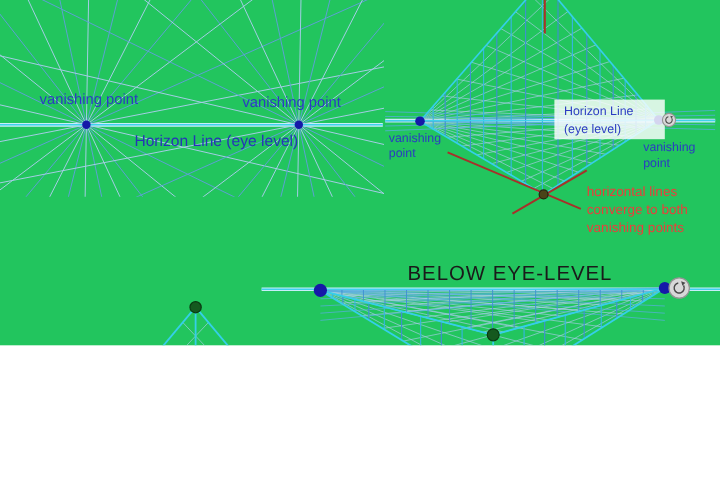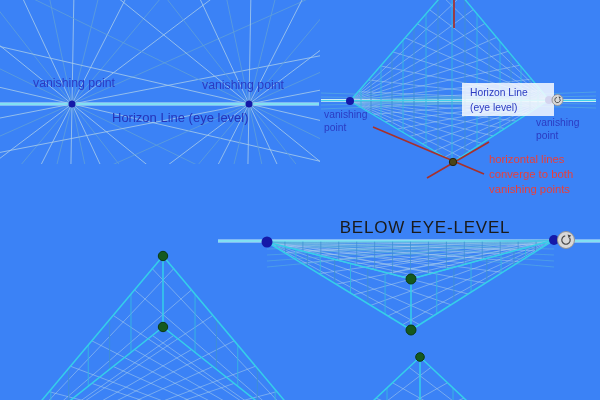--- a/index.html
+++ b/index.html
@@ -1,16 +1,16 @@
 <!DOCTYPE html>
 <html><head>
 <meta charset="utf-8">
 <style>
   html,body{margin:0;padding:0;background:#fff;}
-  .stage{position:relative;width:600px;height:400px;background:#3b82f6;overflow:hidden;}
+  .stage{position:relative;width:600px;height:288px;background:#22c55e;overflow:hidden;}
   svg{position:absolute;left:0;top:0;}
   .lblA{font:12.3px "Liberation Sans",sans-serif;fill:#2b3bc2;}
   .lblAh{font:13px "Liberation Sans",sans-serif;fill:#2633b8;}
   .lblB{font:10.3px "Liberation Sans",sans-serif;fill:#2b3bc2;}
   .lblR{font:11.3px "Liberation Sans",sans-serif;fill:#e8403c;}
   .lblT{font:17px "Liberation Sans",sans-serif;fill:#1a1a1a;letter-spacing:0.8px;}
 </style>
 </head>
 <body>
 

